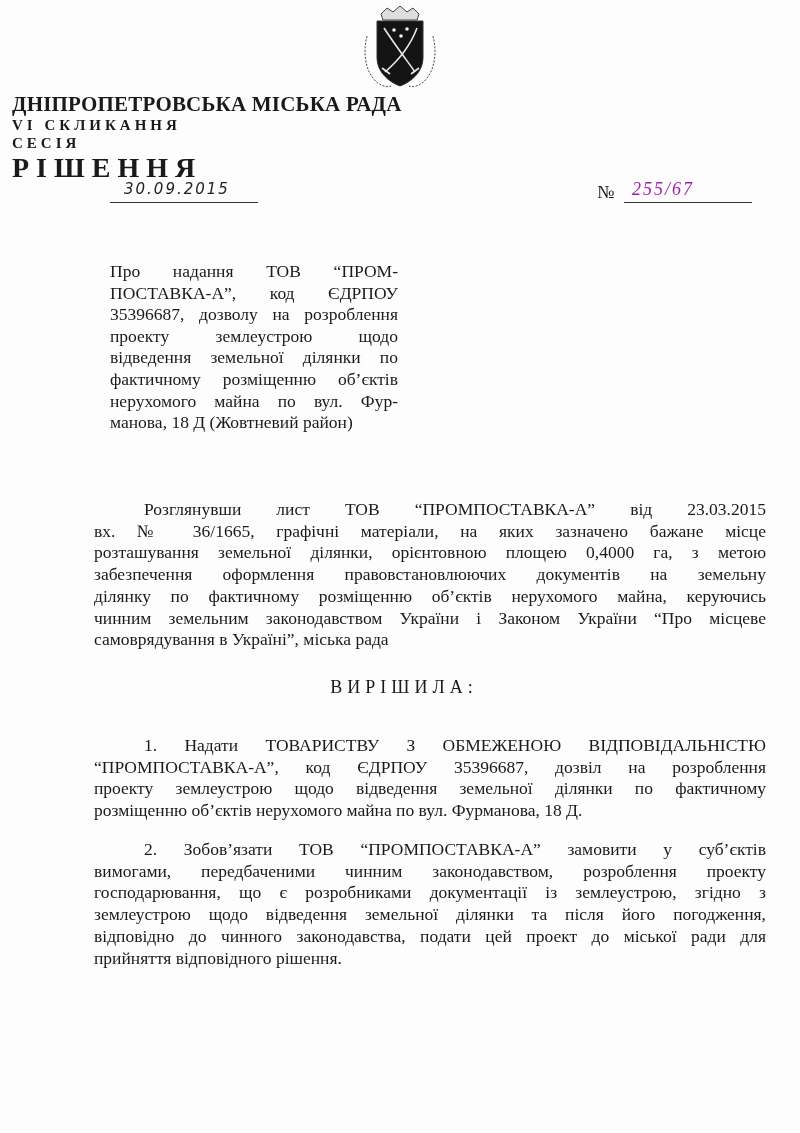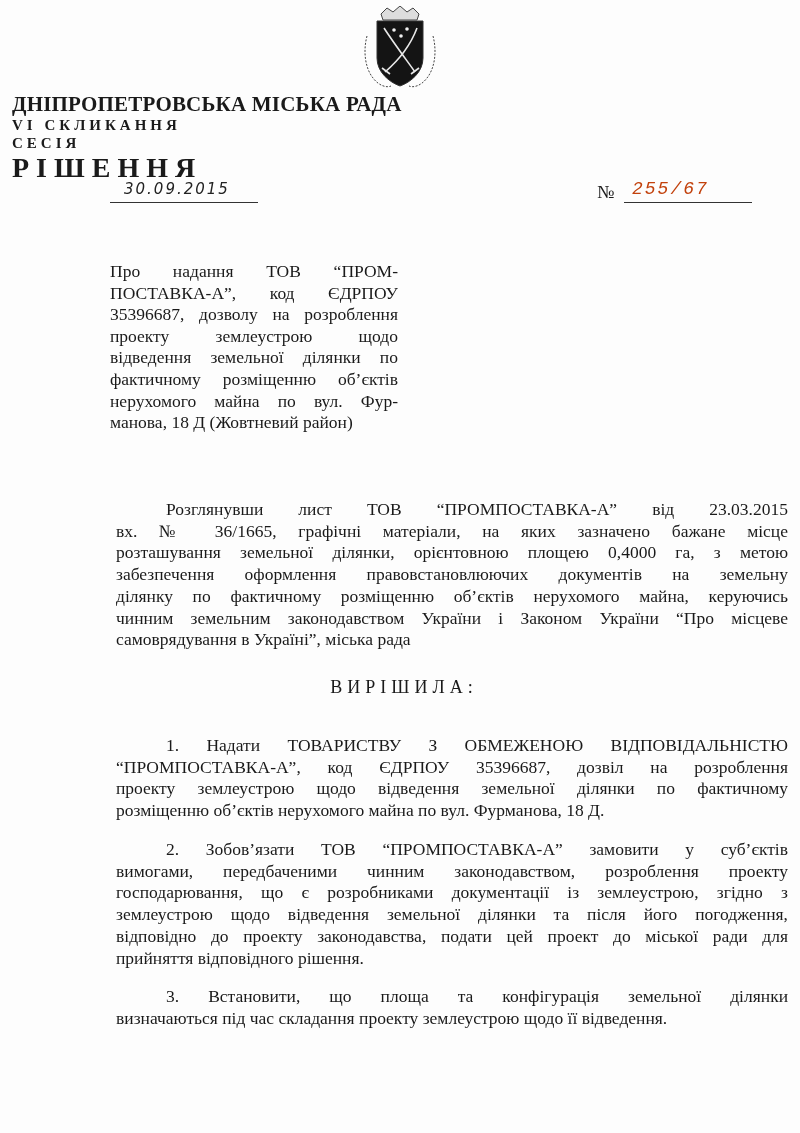--- a/index.html
+++ b/index.html
@@ -15,29 +15,29 @@
   .hdr-session { top: 135px; font-size: 15px; letter-spacing: 4px; }
   .hdr-decision { top: 152px; font-size: 28px; letter-spacing: 7px; }
 
   .date-field { position: absolute; left: 110px; top: 178px; width: 148px; height: 24px;
                 border-bottom: 1px solid #333; }
   .date-val { position: absolute; left: 14px; top: 2px; font-family: "DejaVu Sans", sans-serif;
               font-style: italic; font-size: 15px; letter-spacing: 2px; color: #222; }
   .num-label { position: absolute; left: 597px; top: 182px; font-size: 18px; }
   .num-field { position: absolute; left: 624px; top: 178px; width: 128px; height: 24px;
                border-bottom: 1px solid #333; }
-  .num-val { position: absolute; left: 8px; top: 1px; font-family: Liberation Mono, monospace;
-             font-style: italic; font-size: 18px; letter-spacing: 2px; color: #c2410c; }
+  .num-val { position: absolute; left: 8px; top: 1px; font-family: Liberation Serif, serif;
+             font-style: italic; font-size: 18px; letter-spacing: 2px; color: #a21caf; }
 
   .subject { position: absolute; left: 110px; top: 261px; width: 288px; font-size: 17.5px;
              line-height: 21.6px; text-align: justify; }
   .subject div { text-align: justify; text-align-last: justify; white-space: nowrap; }
   .subject div.last { text-align-last: left; }
 
-  .body-block { position: absolute; left: 116px; width: 672px; font-size: 17.5px; line-height: 21.7px; }
+  .body-block { position: absolute; left: 94px; width: 672px; font-size: 17.5px; line-height: 21.7px; }
   .line { display: block; text-align: justify; text-align-last: justify; white-space: nowrap; }
   .line.last { text-align-last: left; }
   .indent { padding-left: 50px; }
 
   .preamble { top: 499px; }
   .resolved { position: absolute; left: 4px; width: 800px; top: 677px; text-align: center;
               font-size: 18px; letter-spacing: 5px; }
   .item1 { top: 735px; }
   .item2 { top: 839px; }
   .item3 { top: 986px; }
@@ -108,22 +108,18 @@
     <span class="line">“ПРОМПОСТАВКА-А”, код ЄДРПОУ 35396687, дозвіл на розроблення</span>
     <span class="line">проекту землеустрою щодо відведення земельної ділянки по фактичному</span>
     <span class="line last">розміщенню об’єктів нерухомого майна по вул. Фурманова, 18 Д.</span>
   </div>
 
   <div class="body-block item2">
     <span class="line indent">2. Зобов’язати ТОВ “ПРОМПОСТАВКА-А” замовити у суб’єктів</span>
     <span class="line">вимогами, передбаченими чинним законодавством, розроблення проекту</span>
     <span class="line">господарювання, що є розробниками документації із землеустрою, згідно з</span>
     <span class="line">землеустрою щодо відведення земельної ділянки та після його погодження,</span>
-    <span class="line">відповідно до проекту законодавства, подати цей проект до міської ради для</span>
+    <span class="line">відповідно до чинного законодавства, подати цей проект до міської ради для</span>
     <span class="line last">прийняття відповідного рішення.</span>
   </div>
 
-  <div class="body-block item3">
-    <span class="line indent">3. Встановити, що площа та конфігурація земельної ділянки</span>
-    <span class="line last">визначаються під час складання проекту землеустрою щодо її відведення.</span>
-  </div>
 
 </div>
 
 </body></html>

